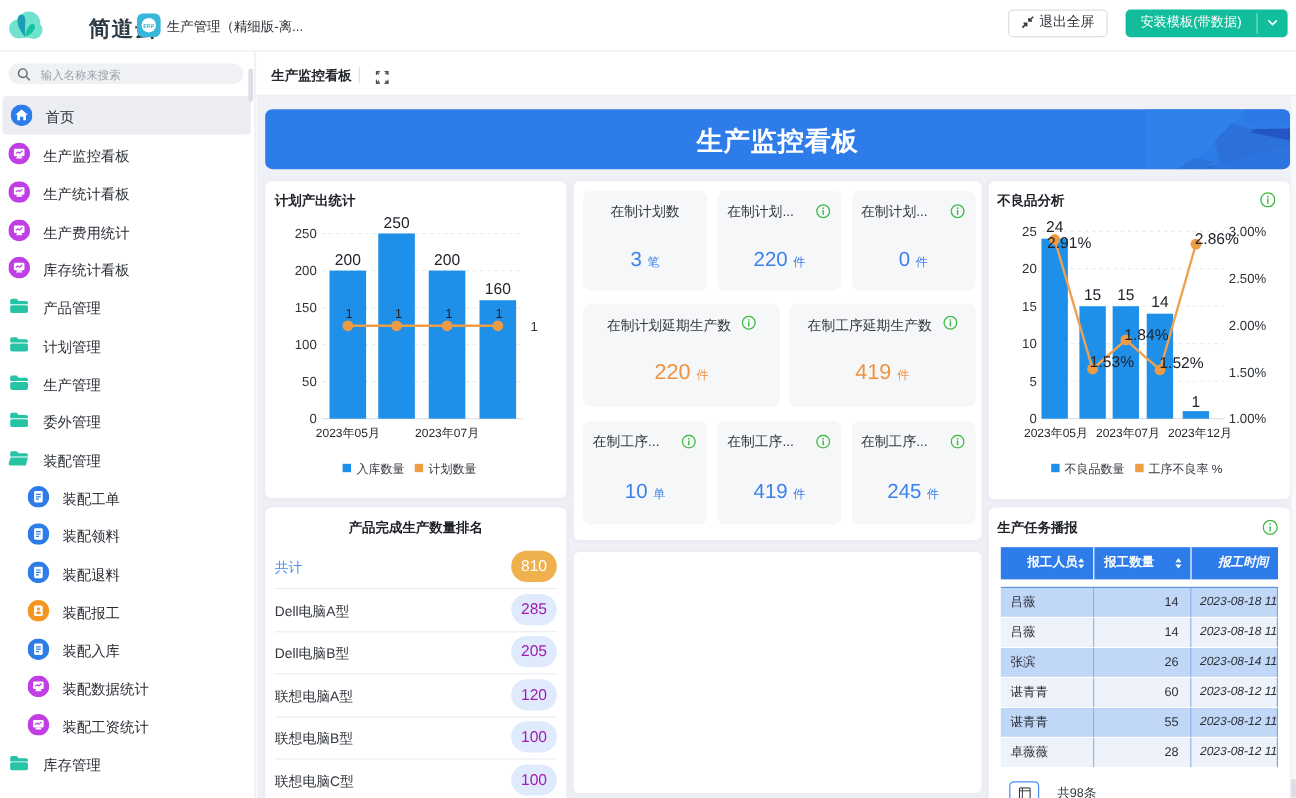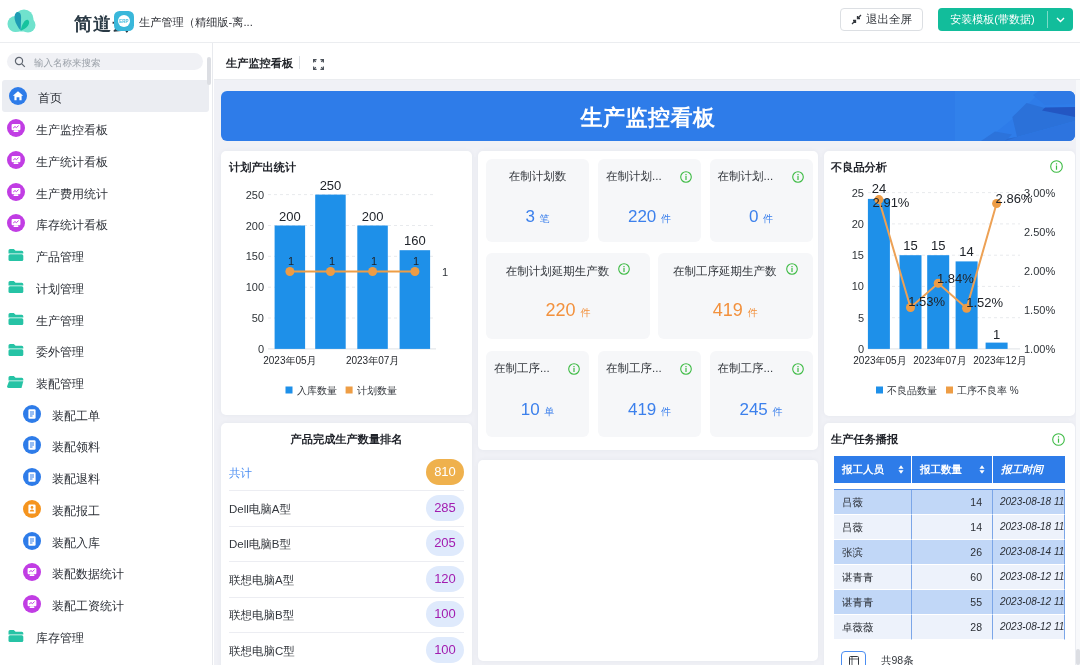--- a/index.html
+++ b/index.html
@@ -55,21 +55,21 @@
 .rrow { position:absolute; left:8px; width:235px; height:35px; }
 .rrow .nm { position:absolute; left:0px; top:11px; font-size:11.5px; color:#33373d; }
 .rrow .pill { position:absolute; right:0px; top:4px; width:38px; height:26px; border-radius:13px; background:#dfeafc; color:#a21caf; font-size:13px; text-align:center; line-height:26px; }
 .rrow.first .nm { color:#4a8df2; }
 .rrow.first .pill { background:#efb14d; color:#fff; }
 .rline { position:absolute; left:8px; width:235px; height:0; border-top:1px solid #ecedf2; }
 
 
 .ptable { position:absolute; left:10px; top:33px; width:231px; }
 .ptable .hrow { display:flex; background:#2e7ce9; height:27px; }
-.ptable .hrow div { position:relative; color:#fff; font-size:10.5px; font-weight:bold; line-height:27px; padding-left:8px; border-right:1px solid #fff; white-space:nowrap; overflow:hidden; }
+.ptable .hrow div { position:relative; color:#fff; font-size:10.5px; font-weight:bold; line-height:27px; padding-left:22px; border-right:1px solid #fff; white-space:nowrap; overflow:hidden; }
 .ptable .hrow svg { position:absolute; right:7px; top:9px; }
 .gaprow { height:7px; background:#fff; border-bottom:1px solid #5b93e8; }
 .trow { display:flex; height:25px; }
 .trow div { font-size:10.5px; color:#2b2f36; line-height:24px; padding-left:8px; border-right:1px solid #7ba6e8; border-bottom:1px solid #fff; white-space:nowrap; overflow:hidden; }
 .trow.b div { background:#c1d7f7; }
 .trow.w div { background:#edf2fb; }
 .c1 { width:78px; } .c2 { width:81px; } .c3 { width:72px;font-style:italic; }
 .trow .c2 { text-align:right; padding-right:10px; padding-left:0; }
 .trow .c3 { font-size:10px; padding-left:7px; }
 </style>

